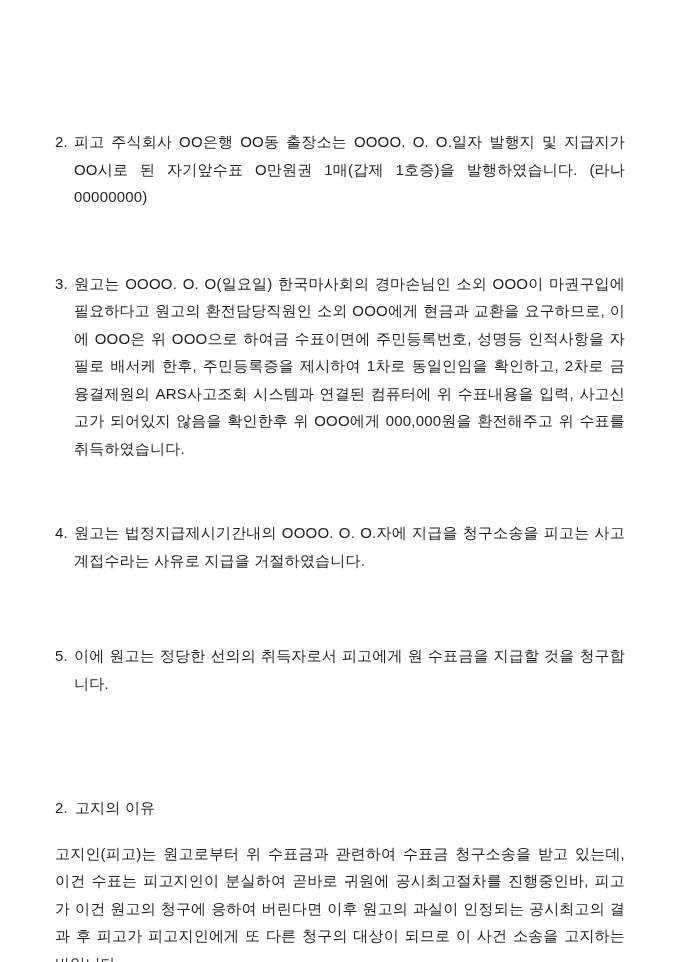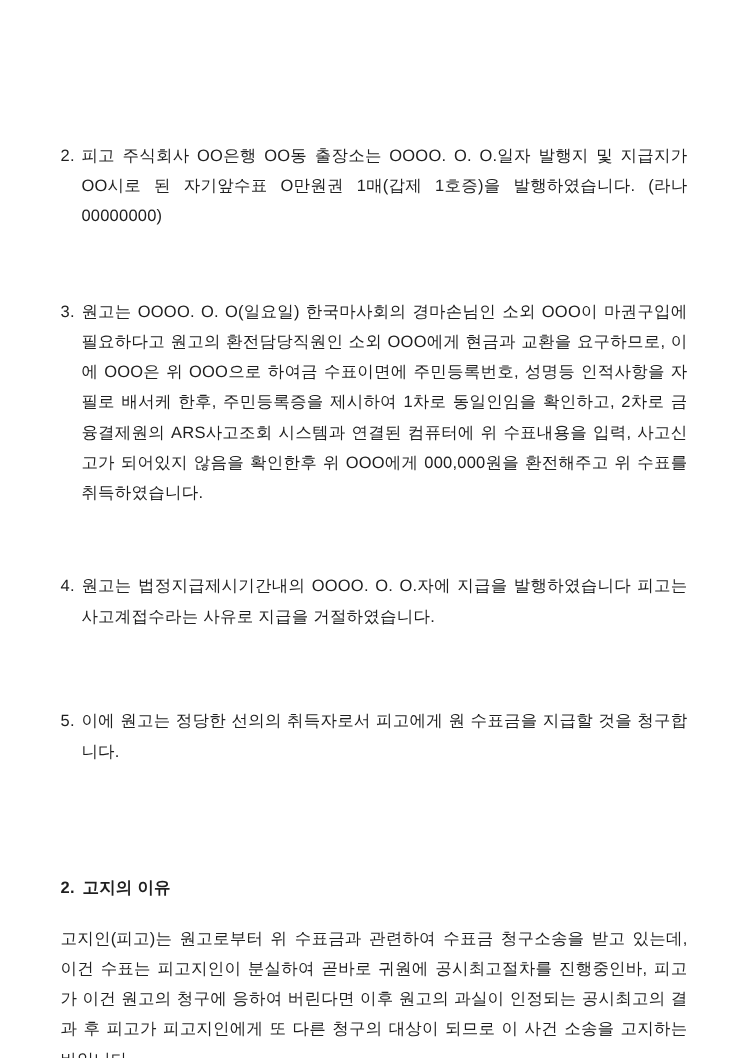--- a/index.html
+++ b/index.html
@@ -38,21 +38,21 @@
     top: 0;
   }
   .item-3 { margin-top: 59px; }
   .item-4 { margin-top: 57px; }
   .item-5 { margin-top: 68px; }
   .section-heading {
     margin-top: 97px;
     font-size: 15px;
     line-height: 27.5px;
     letter-spacing: 0.2px;
-    font-weight: bold;
+    font-weight: normal;
     color: #1f1f1f;
   }
   .section-heading .num { margin-right: 7px; }
   .notice {
     margin-top: 18px;
   }
 </style>
 </head>
 <body>
 
@@ -63,21 +63,21 @@
     <span class="txt">피고 주식회사 OO은행 OO동 출장소는 OOOO. O. O.일자 발행지 및 지급지가 OO시로 된 자기앞수표 O만원권 1매(갑제 1호증)을 발행하였습니다. (라나00000000)</span>
   </div>
 
   <div class="para item item-3">
     <span class="num">3.</span>
     <span class="txt">원고는 OOOO. O. O(일요일) 한국마사회의 경마손님인 소외 OOO이 마권구입에 필요하다고 원고의 환전담당직원인 소외 OOO에게 현금과 교환을 요구하므로, 이에 OOO은 위 OOO으로 하여금 수표이면에 주민등록번호, 성명등 인적사항을 자필로 배서케 한후, 주민등록증을 제시하여 1차로 동일인임을 확인하고, 2차로 금융결제원의 ARS사고조회 시스템과 연결된 컴퓨터에 위 수표내용을 입력, 사고신고가 되어있지 않음을 확인한후 위 OOO에게 000,000원을 환전해주고 위 수표를 취득하였습니다.</span>
   </div>
 
   <div class="para item item-4">
     <span class="num">4.</span>
-    <span class="txt">원고는 법정지급제시기간내의 OOOO. O. O.자에 지급을 발행하였습니다 피고는 사고계접수라는 사유로 지급을 거절하였습니다.</span>
+    <span class="txt">원고는 법정지급제시기간내의 OOOO. O. O.자에 지급을 청구소송을 피고는 사고계접수라는 사유로 지급을 거절하였습니다.</span>
   </div>
 
   <div class="para item item-5">
     <span class="num">5.</span>
     <span class="txt">이에 원고는 정당한 선의의 취득자로서 피고에게 원 수표금을 지급할 것을 청구합니다.</span>
   </div>
 
   <div class="section-heading">
     <span class="num">2.</span><span>고지의 이유</span>
   </div>

